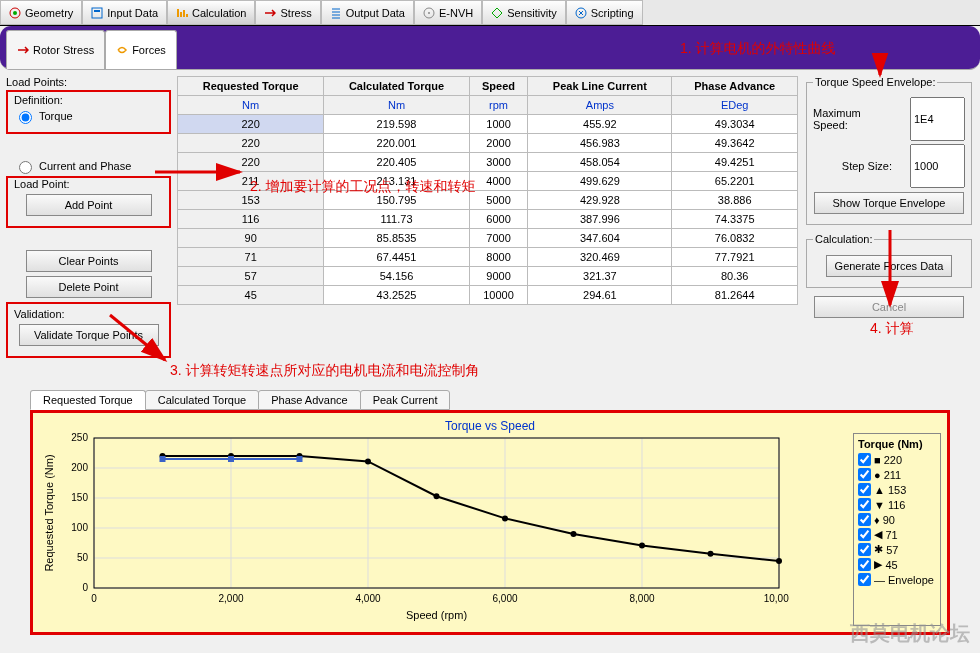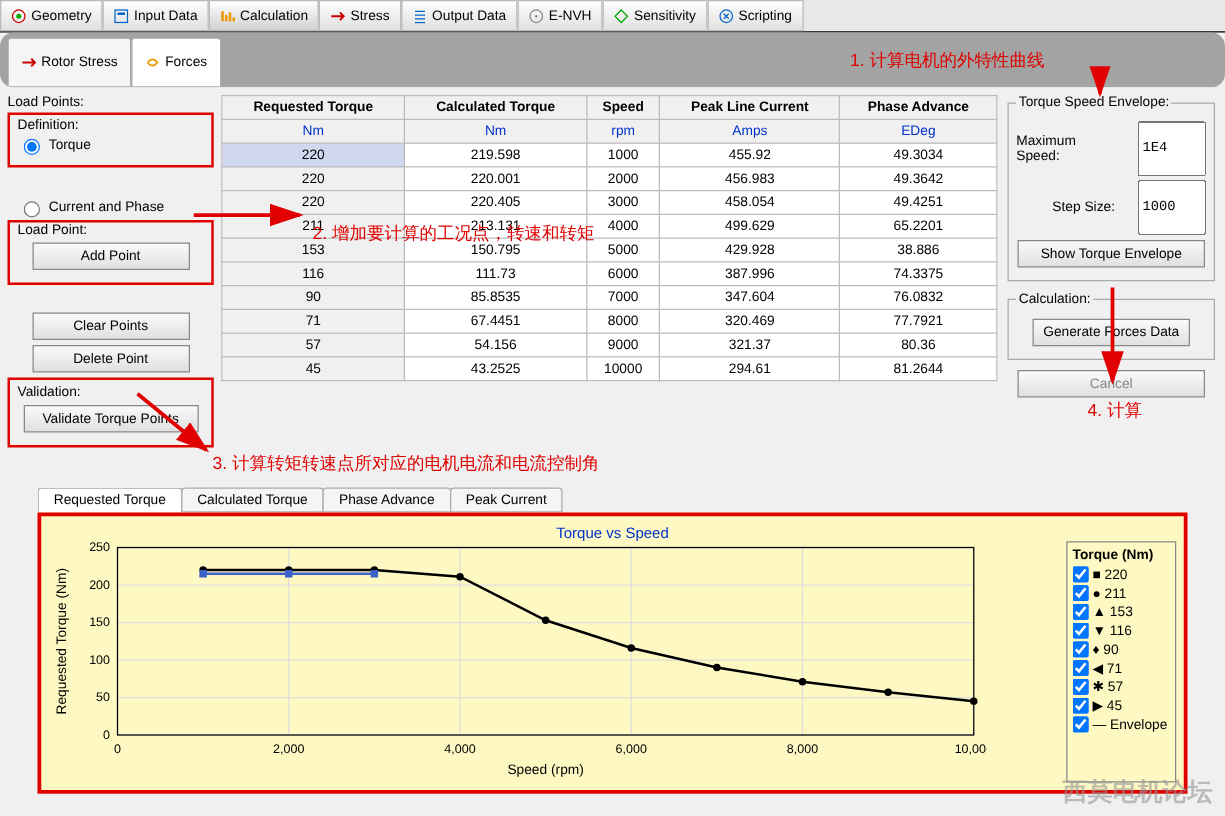--- a/index.html
+++ b/index.html
@@ -28,21 +28,21 @@
     font-size: 11px;
     gap: 4px;
     cursor: pointer;
   }
   .toolbar-btn.active {
     background: linear-gradient(#fff,#d0d0d0);
   }
   .icon { width: 12px; height: 12px; display:inline-block; }
   .sub-tabs {
     display:flex;
-    background:#a3a3a3;
+    background:#4c1d95;
     padding: 4px 6px 0 6px;
     border-bottom:1px solid #aaa;
     height:44px;
     border-radius:11px;
   }
   .sub-tab {
     display:flex;
     align-items:center;
     gap:4px;
     padding:4px 10px;
@@ -88,21 +88,21 @@
     text-align:center;
   }
   table.data th { background:#f0f0f0; font-weight:bold;}
   table.data tr.units td { color:#0033cc; background:#f0f0f0;}
   table.data tr.row td:first-child { background:#f0f0f0; }
   table.data tr.sel td:first-child { background:#d0d8f0; }
   .right-col { width:170px; }
   fieldset.rc { border:1px solid #aaa; padding:6px; margin-bottom:8px;}
   fieldset.rc legend { font-size:11px;}
   .field-row { display:flex; align-items:center; justify-content:flex-end; gap:18px; margin:3px 0; font-size:11px;}
-  .field-row input { width:55px; font-size:11px; padding:14px 2px;font-family:Liberation Mono, monospace;}
+  .field-row input { width:55px; font-size:11px; padding:14px 2px;}
   .ann { position:absolute; color:#e00000; font-size:14px; font-weight:normal; pointer-events:none; z-index:50;}
   .arrow-svg { position:absolute; pointer-events:none; z-index:40;}
   .chart-tabs { display:flex; margin:4px 0 0 30px;}
   .chart-tab { padding:3px 12px; border:1px solid #aaa; background:#f5f5f5; border-radius:3px 3px 0 0; font-size:11px; cursor:pointer; margin-right:-1px;}
   .chart-tab.active { background:#fff; border-bottom:1px solid #fff;}
   .chart-container { margin:0 30px 6px 30px; border:3px solid #e00000; background:#fef9c3; position:relative; padding:6px;}
   .chart-inner { display:flex; }
   .chart-svg-wrap { flex:1; }
   .legend-box { width:88px; border:1px solid #888; padding:4px; font-size:11px; margin-left:6px;}
   .legend-box .lh { font-weight:bold; margin-bottom:2px;}

